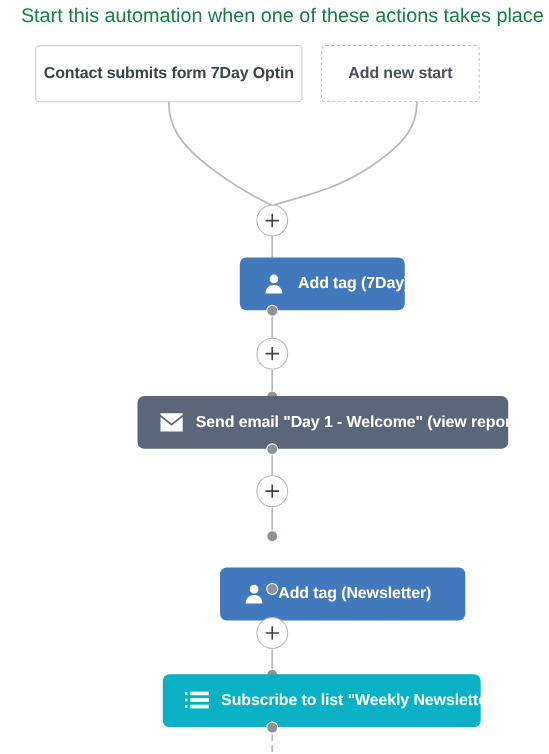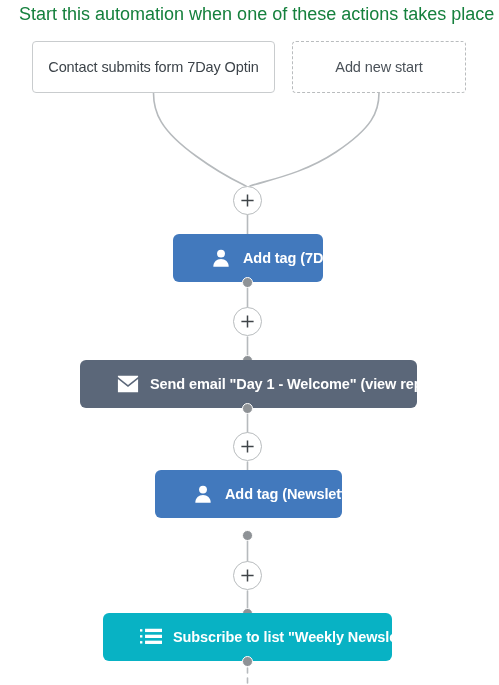--- a/index.html
+++ b/index.html
@@ -45,52 +45,53 @@
   .start-box {
     position: absolute;
     box-sizing: border-box;
     height: 52px;
     border-radius: 4px;
     background: #ffffff;
     display: flex;
     align-items: center;
     justify-content: center;
     font-size: 14.5px;
-    font-weight: normal;
+    font-weight: bold;
     color: #3c4349;
     letter-spacing: -0.1px;
   }
   .start-box.solid {
     left: 32px;
     top: 41px;
     width: 243px;
     border: 1px solid #c9ccce;
   }
   .start-box.dashed {
     left: 292px;
     top: 41px;
-    width: 174px;
+    width: 144px;
     border: 1px dashed #b9bcbe;
     color: #4a5158;
   }
 
   
   .node {
     position: absolute;
     box-sizing: border-box;
     height: 48px;
     border-radius: 6px;
     display: flex;
     align-items: center;
-    padding-left: 35px;
+    padding-left: 18px;
     color: #ffffff;
     font-size: 14.5px;
     font-weight: bold;
     letter-spacing: -0.1px;
     white-space: nowrap;
+    margin-left: 45px;
   }
   .node .ico {
     display: inline-flex;
     align-items: center;
     justify-content: center;
     width: 26px;
     height: 26px;
     margin-right: 9px;
     flex: 0 0 auto;
   }
@@ -201,21 +202,21 @@
   <div class="dot" style="left:242px; top:403px;"></div>
 
   <div class="plus-btn" style="left:233px; top:432px;">
     <svg width="15" height="15" viewBox="0 0 15 15">
       <path d="M7.5,1.4 L7.5,13.6 M1.4,7.5 L13.6,7.5" stroke="#3f4448" stroke-width="1.5"></path>
     </svg>
   </div>
 
   <div class="dot" style="left:242px; top:482px;"></div>
 
-  <div class="node node-blue" style="left:155px; top:470px; width:187px;">
+  <div class="node node-blue" style="left:155px; top:516px; width:223px;">
     <span class="ico">
       <svg width="22" height="22" viewBox="0 0 24 24" fill="#ffffff">
         <circle cx="12" cy="7.2" r="4.3"></circle>
         <path d="M3.6,21.5 C3.6,16.4 7.3,13.1 12,13.1 C16.7,13.1 20.4,16.4 20.4,21.5 Z"></path>
       </svg>
     </span>
     <span>Add tag (Newsletter)</span>
   </div>
 
   <div class="dot" style="left:242px; top:530px;"></div>

